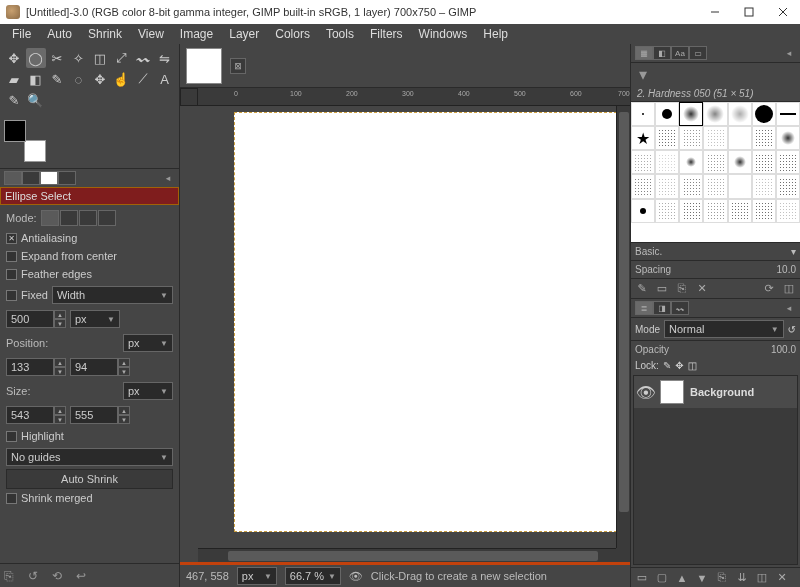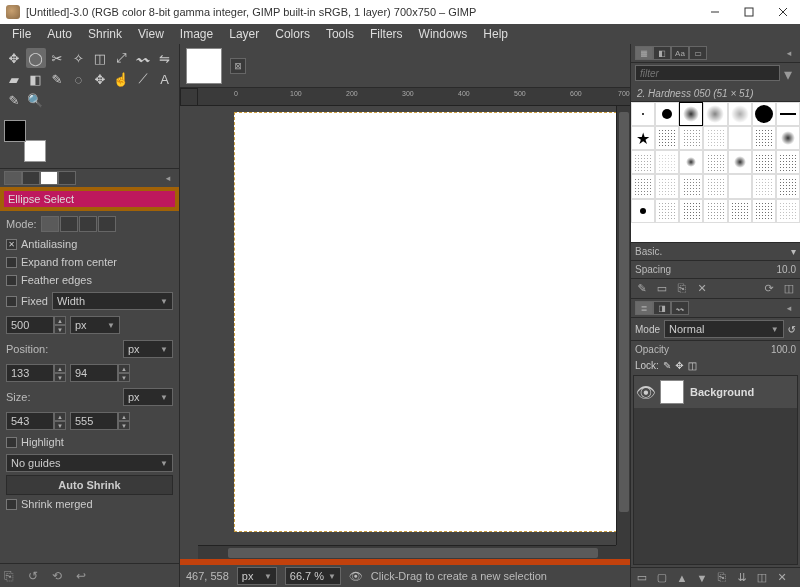--- a/index.html
+++ b/index.html
@@ -26,56 +26,56 @@
 .tool.active { background: #6a6a6a; }
 .fgbg { position: relative; width: 42px; height: 42px; margin: 6px 4px; }
 .fgbg .fg { position: absolute; top: 0; left: 0; width: 22px; height: 22px; background: #000; border: 1px solid #999; }
 .fgbg .bg { position: absolute; bottom: 0; right: 0; width: 22px; height: 22px; background: #fff; border: 1px solid #999; }
 .mini-tabs { display: flex; padding: 2px 4px; gap: 0; border-top: 1px solid #2a2a2a; }
 .mini-tab { width: 18px; height: 14px; border: 1px solid #666; background: #3a3a3a; }
 .mini-tab.sel { background: #5a5a5a; }
 .arrow-btn { width: 14px; height: 14px; color: #999; font-size: 9px; margin-left: auto; display:flex; align-items:center; justify-content:center;}
 
 .tool-opts { flex: 1; overflow: hidden; padding: 2px 6px; font-size: 11px; color: #ccc; }
-.tool-title { background: #be185d; padding: 2px 4px; font-size: 11px; color: #ddd; border: 4px solid #a16207; }
+.tool-title { background: #7f1d1d; padding: 2px 4px; font-size: 11px; color: #ddd; border: 1px solid #a16207; }
 .opt-row { display: flex; align-items: center; padding: 3px 0; gap: 4px; }
 .opt-label { color: #bbb; }
 .chk { width: 11px; height: 11px; border: 1px solid #777; background: #333; display: inline-flex; align-items: center; justify-content: center; font-size: 8px; color: #ccc; flex-shrink:0;}
 .chk.on::after { content: "✕"; }
 .mode-btns { display: flex; gap: 1px; }
 .mode-btn { width: 18px; height: 16px; background: #3a3a3a; border: 1px solid #666; }
 .mode-btn.sel { background: #5a5a5a; }
 .field { display: flex; align-items: center; }
 .num-input { background: #2a2a2a; border: 1px solid #666; color: #ccc; font-size: 11px; padding: 2px 4px; width: 48px; height: 18px; }
 .spin { width: 12px; display: flex; flex-direction: column; }
 .spin-btn { height: 9px; background: #3a3a3a; border: 1px solid #666; font-size: 6px; color: #aaa; display:flex; align-items:center; justify-content:center; }
 .combo { background: #2a2a2a; border: 1px solid #666; color: #ccc; font-size: 11px; padding: 1px 4px; display: flex; align-items: center; justify-content: space-between; min-width: 50px; height: 18px;}
 .combo .caret { font-size: 8px; color: #999; }
 .fullw { width: 100%; flex: 1; }
-.btn { background: #3a3a3a; border: 1px solid #2a2a2a; color: #ccc; padding: 3px 6px; font-size: 11px; text-align: center; font-weight: bold; }
+.btn { background: #3a3a3a; border: 1px solid #2a2a2a; color: #ccc; padding: 3px 6px; font-size: 11px; text-align: center; }
 
 
 .center { flex: 1; display: flex; flex-direction: column; background: #454545; min-width: 0; }
 .tabstrip { height: 44px; display: flex; align-items: center; padding: 4px 6px; gap: 8px; background: #454545; border-bottom: 1px solid #2a2a2a;}
 .doc-thumb { width: 36px; height: 36px; background: #fff; border: 1px solid #888; }
 .tab-close { width: 16px; height: 16px; border: 1px solid #666; background: #3a3a3a; display: flex; align-items: center; justify-content: center; font-size: 9px; color: #aaa;}
 .canvas-wrap { flex: 1; display: flex; min-height: 0; }
 .ruler-v { width: 18px; background: #3a3a3a; border-right: 1px solid #222; position: relative; font-size: 7px; color: #aaa; overflow: hidden; }
 .ruler-h { height: 18px; background: #3a3a3a; border-bottom: 1px solid #222; position: relative; font-size: 7px; color: #aaa; overflow: hidden; }
 .ruler-h span { position: absolute; top: 2px; }
 .canvas-inner { flex: 1; display: flex; flex-direction: column; min-width: 0; }
 .canvas-viewport { flex: 1; background: #454545; position: relative; overflow: hidden; }
 .canvas { position: absolute; top: 6px; left: 36px; width: 398px; height: 420px; background: #fff; outline: 1px dashed #cca040; outline-offset: -1px; }
 .scroll-h { height: 14px; background: #3a3a3a; border-top: 1px solid #222; position: relative; }
 .scroll-h .thumb { position: absolute; left: 30px; width: 370px; top: 2px; height: 10px; background: #5a5a5a; border-radius: 2px; }
 .scroll-v { width: 14px; background: #3a3a3a; border-left: 1px solid #222; position: relative; }
 .scroll-v .thumb { position: absolute; top: 6px; height: 400px; left: 2px; width: 10px; background: #5a5a5a; border-radius: 2px; }
 .corner { width: 18px; height: 18px; background: #3a3a3a; border: 1px solid #222; }
 
-.statusbar { height: 22px; background: #454545; border-top: 6px solid #c2410c; display: flex; align-items: center; padding: 11px 6px; gap: 8px; font-size: 11px; color: #bbb; }
+.statusbar { height: 22px; background: #454545; border-top: 3px solid #c2410c; display: flex; align-items: center; padding: 11px 6px; gap: 8px; font-size: 11px; color: #bbb; }
 
 
 .right { width: 170px; background: #454545; display: flex; flex-direction: column; border-left: 1px solid #2a2a2a; }
 .dock-tabs { display: flex; padding: 2px 4px; gap: 0; border-bottom: 1px solid #2a2a2a; }
 .dock-tab { width: 18px; height: 14px; border: 1px solid #666; background: #3a3a3a; font-size: 8px; display:flex; align-items:center; justify-content:center; color:#aaa;}
 .dock-tab.sel { background: #6a6a6a; }
 .filter-row { display: flex; padding: 2px 4px; }
 .filter-input { flex: 1; background: #2a2a2a; border: 1px solid #666; color: #888; font-size: 10px; font-style: italic; padding: 1px 4px; height: 16px;}
 .brush-label { padding: 2px 6px; font-size: 10px; font-style: italic; color: #bbb; border-bottom: 1px solid #2a2a2a;}
 .brush-grid { background: #fff; height: 140px; overflow: hidden; position: relative; }
@@ -353,21 +353,20 @@
 
   <div class="right">
     <div class="dock-tabs">
       <div class="dock-tab sel">▦</div>
       <div class="dock-tab">◧</div>
       <div class="dock-tab">Aa</div>
       <div class="dock-tab">▭</div>
       <div class="arrow-btn">◂</div>
     </div>
     <div class="filter-row">
-      <input class="filter-input" placeholder="filter" style="">
       <span class="caret" style="color:#999; padding:0 4px">▾</span>
     </div>
     <div class="brush-label">2. Hardness 050 (51 × 51)</div>
     <div class="brush-grid">
       <div class="brush-cells">
         <div class="brush-cell">
             <div class="dot" style="width:2px;height:2px"></div>
           </div>
         <div class="brush-cell">
             <div class="dot" style="width:10px;height:10px"></div>

